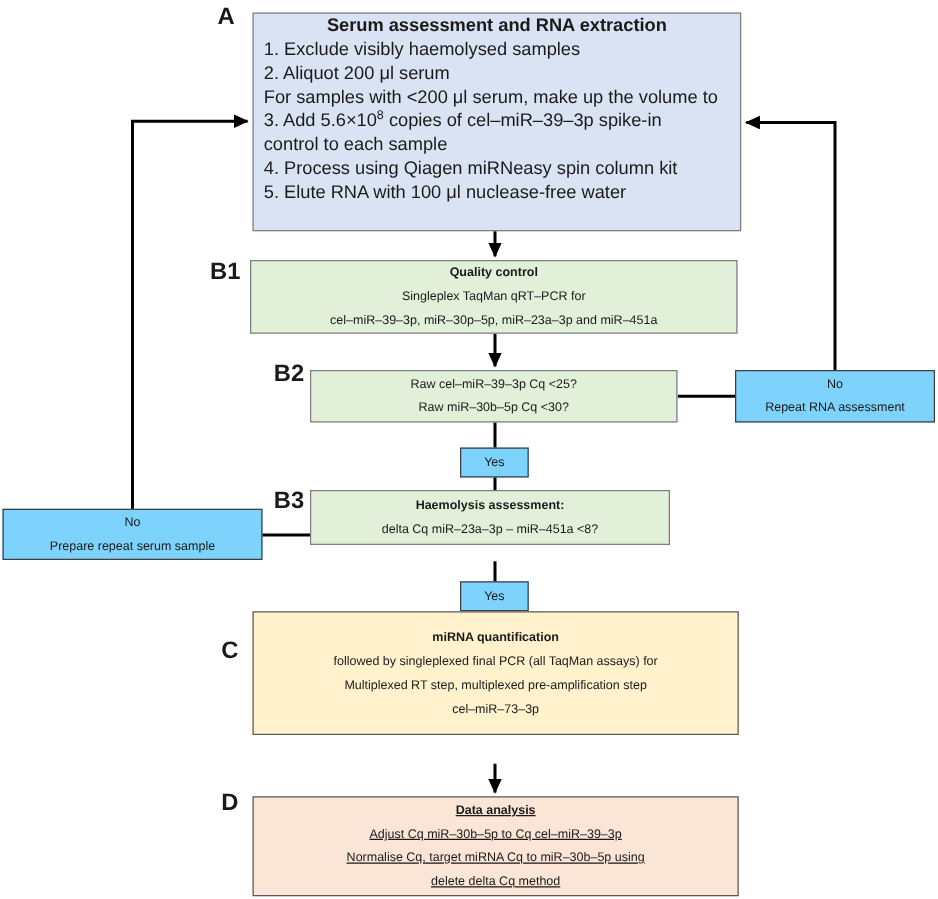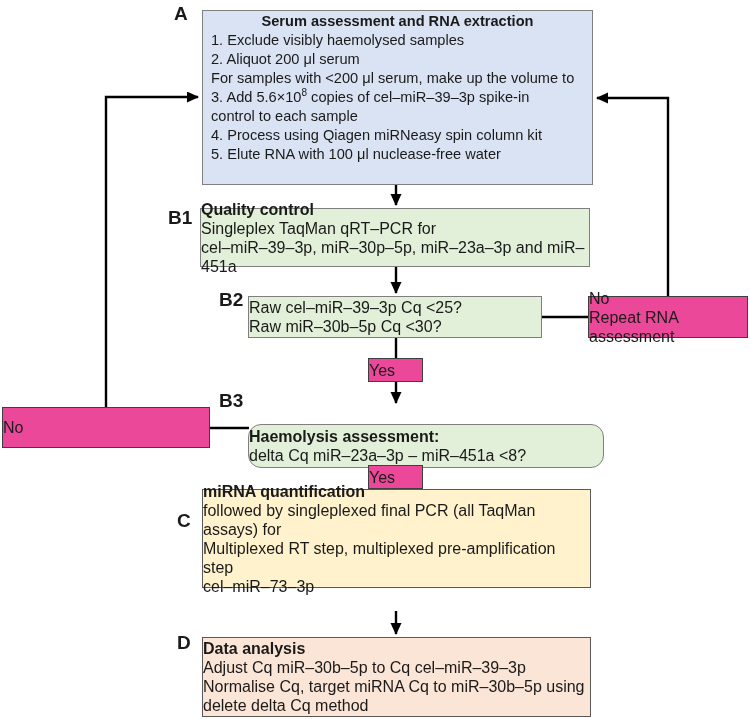--- a/index.html
+++ b/index.html
@@ -11,44 +11,45 @@
     font-family: "Liberation Sans", sans-serif;
     color: #1a1a1a;
     overflow: hidden;
   }
   .wires { position: absolute; left: 0; top: 0; z-index: 0; }
   .wires path { stroke: #000; stroke-width: 2.4; fill: none; }
   .box {
     position: absolute;
     box-sizing: border-box;
     z-index: 1;
-    font-size: 16px;
+    font-size: 10px;
     line-height: 19px;
+    text-align: center;
   }
   .centerv { display: flex; flex-direction: column; justify-content: center; }
   .bold { font-weight: bold; }
   .italic { }
   .blue  { background: #dae3f3; border: 1.6px solid #7f7f7f; }
   .green { background: #e2f0d9; border: 1.6px solid #7f7f7f; }
   .cream { background: #fff2cc; border: 1.6px solid #595959; }
   .peach { background: #fbe5d6; border: 1.6px solid #595959; }
-  .white { background: #ec4899; border: 1.6px solid #3f3f3f; }
+  .white { background: #7dd3fc; border: 1.6px solid #3f3f3f; }
   #box-a { left: 202px; top: 10px; width: 391px; height: 175px;
            text-align: left; padding: 1px 8px 0 8px; font-size: 14.6px; }
   #box-a .a-title { text-align: center; }
   #box-b1 { left: 200px; top: 208px; width: 390px; height: 59px; }
   #box-b2 { left: 248px; top: 296px; width: 294px; height: 42px; }
   #no-right { left: 588px; top: 296px; width: 160px; height: 42px; }
-  #box-b3 { left: 248px; top: 424px; width: 356px; height: 44px; border-radius: 13px; }
+  #box-b3 { left: 248px; top: 392px; width: 288px; height: 44px; }
   #no-left { left: 2px; top: 407px; width: 208px; height: 41px; white-space: nowrap; }
   .yes-box { left: 368px; width: 55px; height: 24px; }
   #yes-1 { top: 358px; }
   #yes-2 { top: 465px; }
   #box-c { left: 202px; top: 489px; width: 389px; height: 99px; }
-  #box-d { left: 202px; top: 637px; width: 389px; height: 80px; }
+  #box-d { left: 202px; top: 637px; width: 389px; height: 80px; text-decoration: underline; }
   .plabel { position: absolute; z-index: 2; font-weight: bold; font-size: 19px; line-height: 19px; }
   #pl-a  { left: 174px; top: 4px; }
   #pl-b1 { left: 168px; top: 208px; }
   #pl-b2 { left: 219px; top: 290px; }
   #pl-b3 { left: 219px; top: 391px; }
   #pl-c  { left: 177px; top: 511px; }
   #pl-d  { left: 177px; top: 633px; }
   sup { font-size: 10px; line-height: 0; }
 </style>
 </head>
@@ -113,20 +114,21 @@
     <div>Yes</div>
   </div>
 
   <div class="box green centerv" id="box-b3">
     <div class="bold">Haemolysis assessment:</div>
     <div>delta Cq miR–23a–3p – miR–451a &lt;8?</div>
   </div>
 
   <div class="box white centerv" id="no-left">
     <div>No</div>
+    <div>Prepare repeat serum sample</div>
   </div>
 
   <div class="box white centerv yes-box" id="yes-2">
     <div>Yes</div>
   </div>
 
   <div class="box cream centerv" id="box-c">
     <div class="bold">miRNA quantification</div>
     <div>followed by singleplexed final PCR (all TaqMan assays) for</div>
     <div>Multiplexed RT step, multiplexed pre-amplification step</div>

